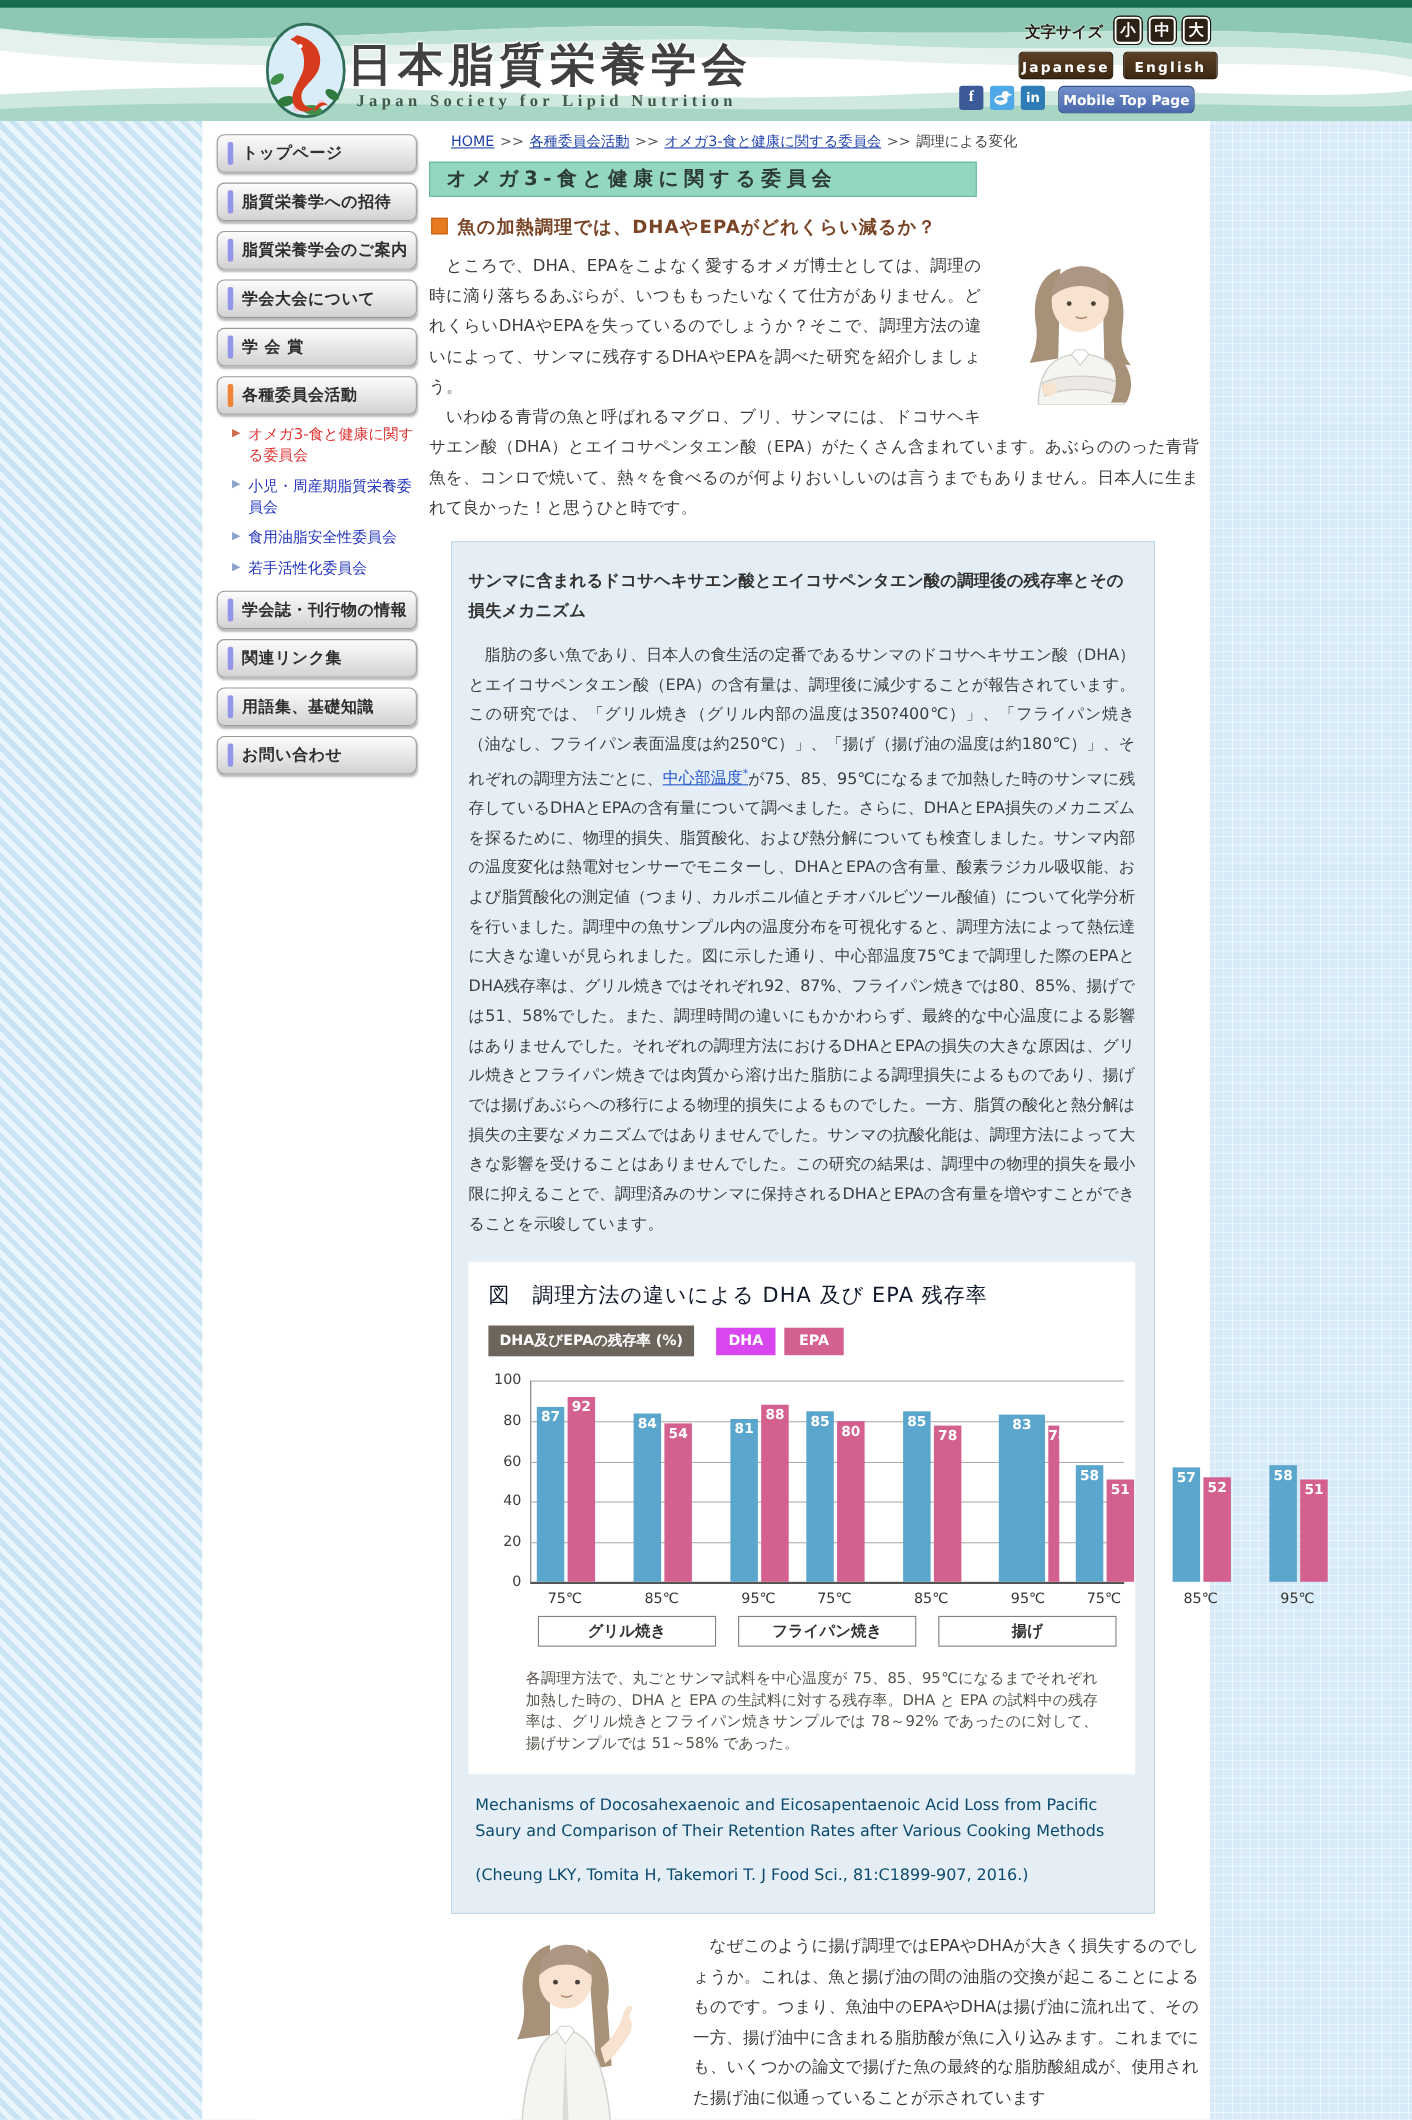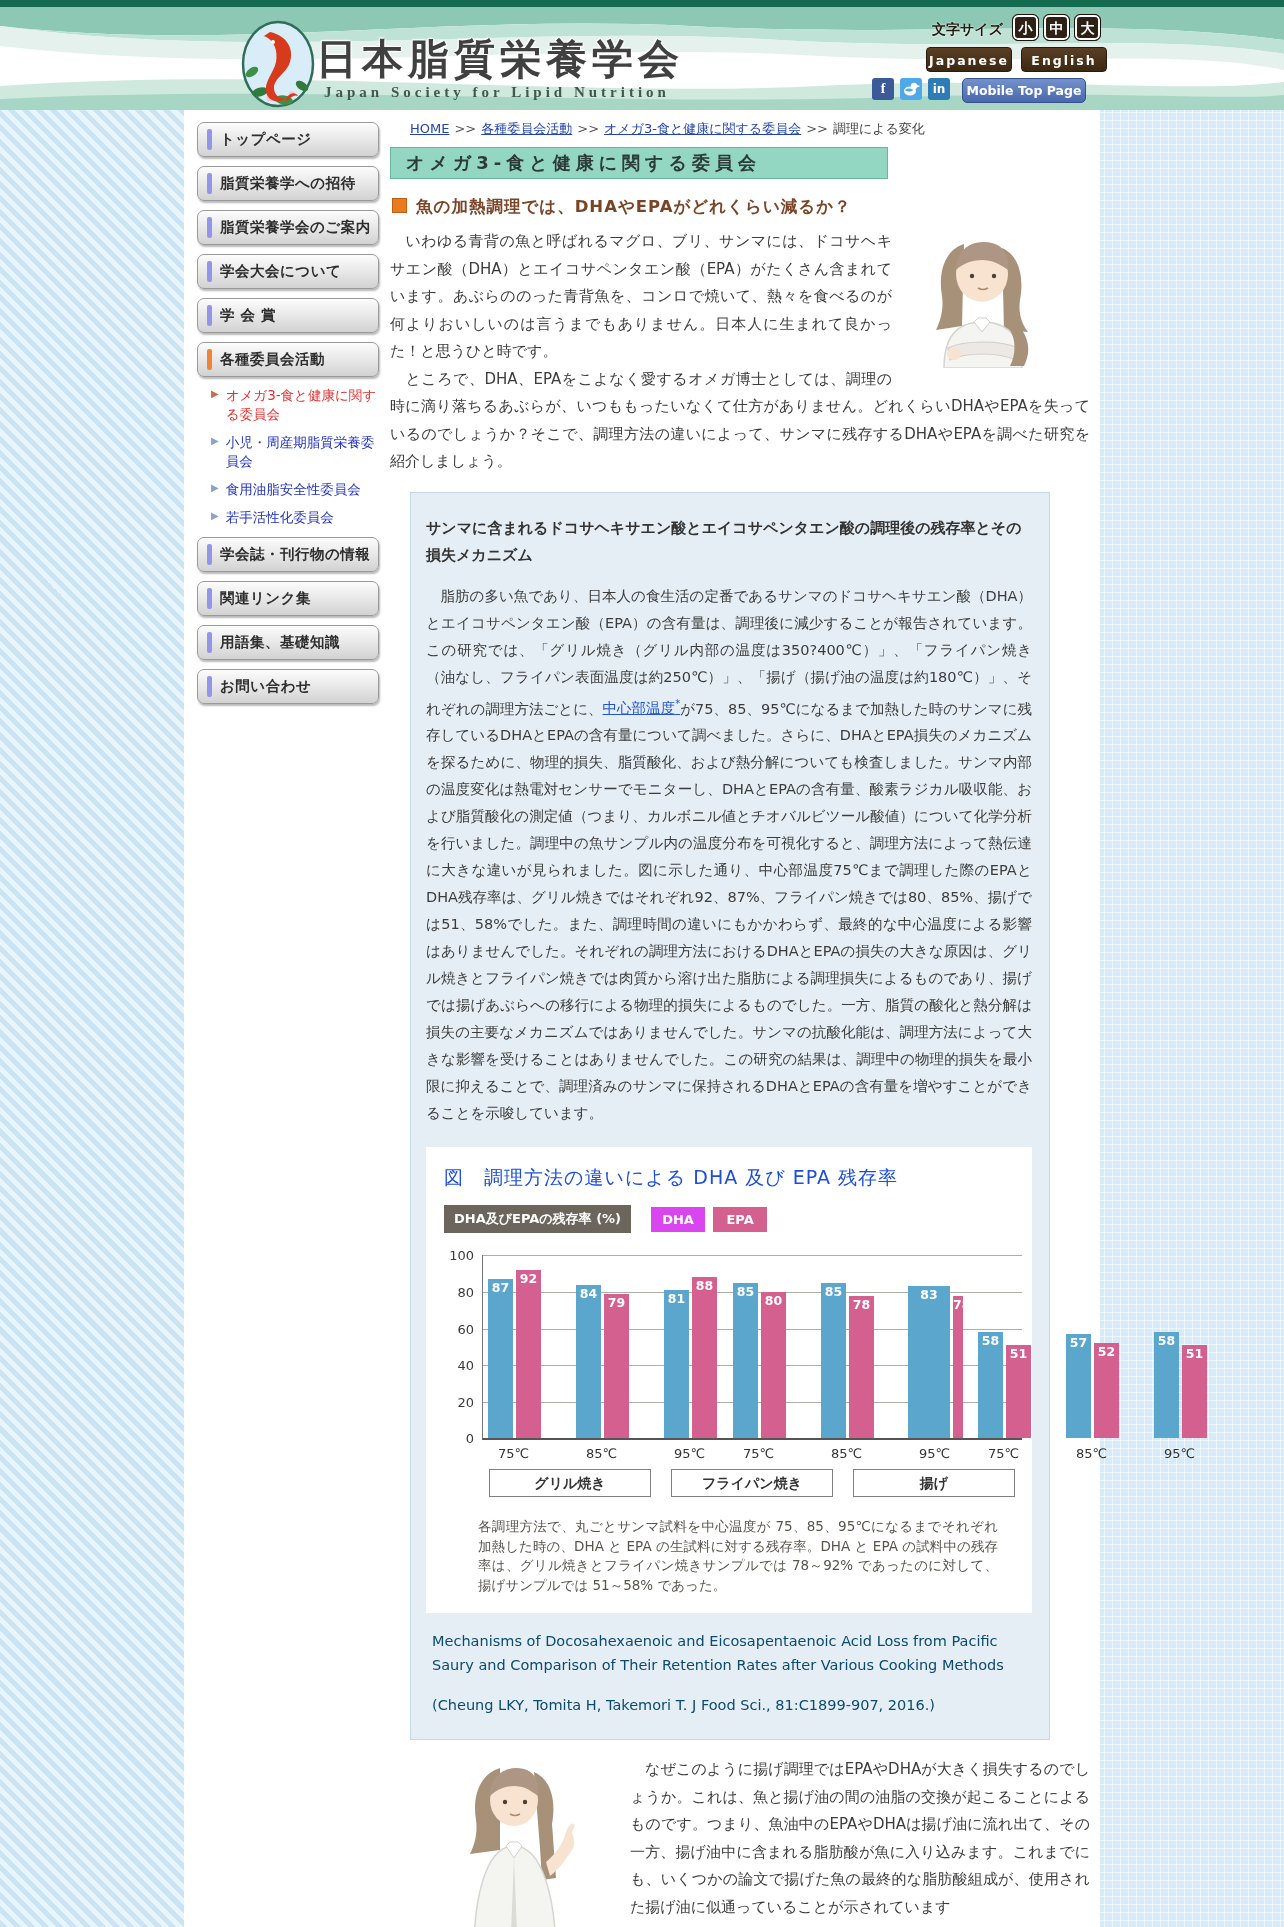--- a/index.html
+++ b/index.html
@@ -68,21 +68,21 @@
   .illu1{float:right;width:168px;height:138px;margin:2px 18px 6px 12px;}
   
   .infobox{clear:both;margin:16px 0 0 20px;width:640px;box-sizing:border-box;background:#e4eef4;
     border:1px solid #c3d9e6;padding:22px 17px 22px 15px;}
   .infobox .bx-heading{font-size:15px;font-weight:bold;color:#333;line-height:27px;margin-bottom:14px;}
   .infobox .bx-body{font-size:14.5px;line-height:27px;color:#3c3c3c;text-align:justify;}
   .infobox a.inlink{color:#2255cc;text-decoration:underline;cursor:pointer;}
   sup{font-size:10px;}
   
   .chart-panel{background:#fff;margin-top:20px;padding:14px 10px 18px 10px;}
-  .chart-title{font-size:19px;color:#1d4ed8;margin:4px 0 14px 8px;letter-spacing:1px;}
+  .chart-title{font-size:19px;color:#0f172a;margin:4px 0 14px 8px;letter-spacing:1px;}
   .legend-row{display:flex;align-items:center;margin:0 0 22px 8px;}
   .ylabel-box{background:#6b655c;color:#fff;font-size:13px;font-weight:bold;padding:5px 10px;}
   .chip{color:#fff;font-size:13px;font-weight:bold;padding:5px 0;width:54px;text-align:center;}
   .chip.dha{background:#d946ef;margin-left:20px;}
   .chip.epa{background:#d4608f;margin-left:8px;}
   .plot-row{display:flex;}
   .chart-yaxis{width:46px;position:relative;height:183px;}
   .ytick{position:absolute;right:8px;transform:translateY(50%);font-size:13px;color:#3a3a3a;}
   .chart-plot{flex:1;position:relative;height:183px;border-left:1px solid #777;border-bottom:2px solid #555;}
   .gridline{position:absolute;left:0;right:0;height:1px;background:#aeaea6;}
@@ -240,22 +240,22 @@
       <circle cx="68" cy="46" r="2.2" fill="#4a4038"></circle>
       <circle cx="90" cy="46" r="2.2" fill="#4a4038"></circle>
       <path d="M74,58 Q79,61 84,58" stroke="#b08a70" stroke-width="1.5" fill="none"></path>
       <path d="M40,138 C40,104 56,92 78,92 C102,92 118,104 118,138 Z" fill="#f4f4f1" stroke="#d4d4cf" stroke-width="1.5"></path>
       <path d="M70,92 L78,102 L86,92 L82,88 L74,88 Z" fill="#ffffff" stroke="#d0d0cc" stroke-width="1"></path>
       <path d="M44,118 C60,110 96,110 114,118 L112,130 C94,122 62,122 46,130 Z" fill="#ece9e4" stroke="#d0cdc8" stroke-width="1.2"></path>
       <ellipse cx="50" cy="124" rx="7" ry="6" fill="#f7e3d0"></ellipse>
       <path d="M118,100 C126,112 126,124 120,136 L106,136 C112,124 112,110 106,100 Z" fill="#a89179"></path>
     </svg>
 
+    <div class="para">　ところで、DHA、EPAをこよなく愛するオメガ博士としては、調理の時に滴り落ちるあぶらが、いつももったいなくて仕方がありません。どれくらいDHAやEPAを失っているのでしょうか？そこで、調理方法の違いによって、サンマに残存するDHAやEPAを調べた研究を紹介しましょう。</div>
     <div class="para">　いわゆる青背の魚と呼ばれるマグロ、ブリ、サンマには、ドコサヘキサエン酸（DHA）とエイコサペンタエン酸（EPA）がたくさん含まれています。あぶらののった青背魚を、コンロで焼いて、熱々を食べるのが何よりおいしいのは言うまでもありません。日本人に生まれて良かった！と思うひと時です。</div>
-    <div class="para">　ところで、DHA、EPAをこよなく愛するオメガ博士としては、調理の時に滴り落ちるあぶらが、いつももったいなくて仕方がありません。どれくらいDHAやEPAを失っているのでしょうか？そこで、調理方法の違いによって、サンマに残存するDHAやEPAを調べた研究を紹介しましょう。</div>
 
     <div class="infobox">
       <div class="bx-heading">サンマに含まれるドコサヘキサエン酸とエイコサペンタエン酸の調理後の残存率とその損失メカニズム</div>
       <div class="bx-body">
         <span>　脂肪の多い魚であり、日本人の食生活の定番であるサンマのドコサヘキサエン酸（DHA）とエイコサペンタエン酸（EPA）の含有量は、調理後に減少することが報告されています。この研究では、「グリル焼き（グリル内部の温度は350?400℃）」、「フライパン焼き（油なし、フライパン表面温度は約250℃）」、「揚げ（揚げ油の温度は約180℃）」、それぞれの調理方法ごとに、</span><a class="inlink"><span>中心部温度</span><sup>*</sup></a><span>が75、85、95℃になるまで加熱した時のサンマに残存しているDHAとEPAの含有量について調べました。さらに、DHAとEPA損失のメカニズムを探るために、物理的損失、脂質酸化、および熱分解についても検査しました。サンマ内部の温度変化は熱電対センサーでモニターし、DHAとEPAの含有量、酸素ラジカル吸収能、および脂質酸化の測定値（つまり、カルボニル値とチオバルビツール酸値）について化学分析を行いました。調理中の魚サンプル内の温度分布を可視化すると、調理方法によって熱伝達に大きな違いが見られました。図に示した通り、中心部温度75℃まで調理した際のEPAとDHA残存率は、グリル焼きではそれぞれ92、87%、フライパン焼きでは80、85%、揚げでは51、58%でした。また、調理時間の違いにもかかわらず、最終的な中心温度による影響はありませんでした。それぞれの調理方法におけるDHAとEPAの損失の大きな原因は、グリル焼きとフライパン焼きでは肉質から溶け出た脂肪による調理損失によるものであり、揚げでは揚げあぶらへの移行による物理的損失によるものでした。一方、脂質の酸化と熱分解は損失の主要なメカニズムではありませんでした。サンマの抗酸化能は、調理方法によって大きな影響を受けることはありませんでした。この研究の結果は、調理中の物理的損失を最小限に抑えることで、調理済みのサンマに保持されるDHAとEPAの含有量を増やすことができることを示唆しています。</span>
       </div>
 
       <div class="chart-panel">
         <div class="chart-title">図　調理方法の違いによる DHA 及び EPA 残存率</div>
         <div class="legend-row">
@@ -286,21 +286,21 @@
                     </div>
                     <div class="bar" style="height: 92%; background: rgb(212, 96, 143);">
                       <b>92</b>
                     </div>
                   </div>
                   <div class="bar-pair">
                     <div class="bar" style="height: 84%; background: rgb(90, 166, 205);">
                       <b>84</b>
                     </div>
                     <div class="bar" style="height: 79%; background: rgb(212, 96, 143);">
-                      <b>79</b>
+                      <b>54</b>
                     </div>
                   </div>
                   <div class="bar-pair">
                     <div class="bar" style="height: 81%; background: rgb(90, 166, 205);">
                       <b>81</b>
                     </div>
                     <div class="bar" style="height: 88%; background: rgb(212, 96, 143);">
                       <b>88</b>
                     </div>
                   </div>

